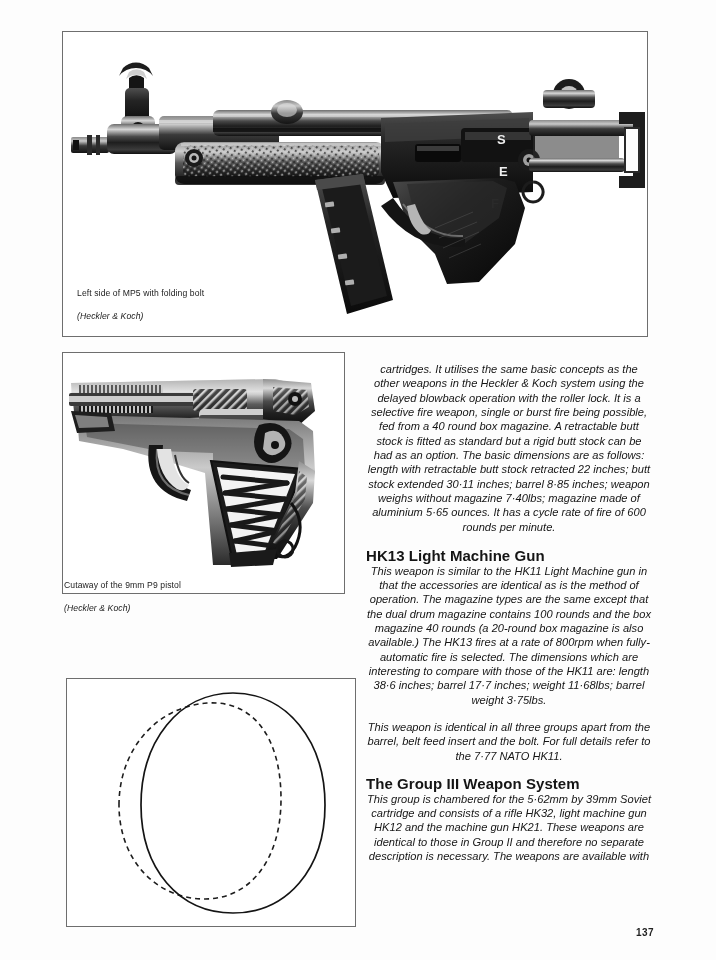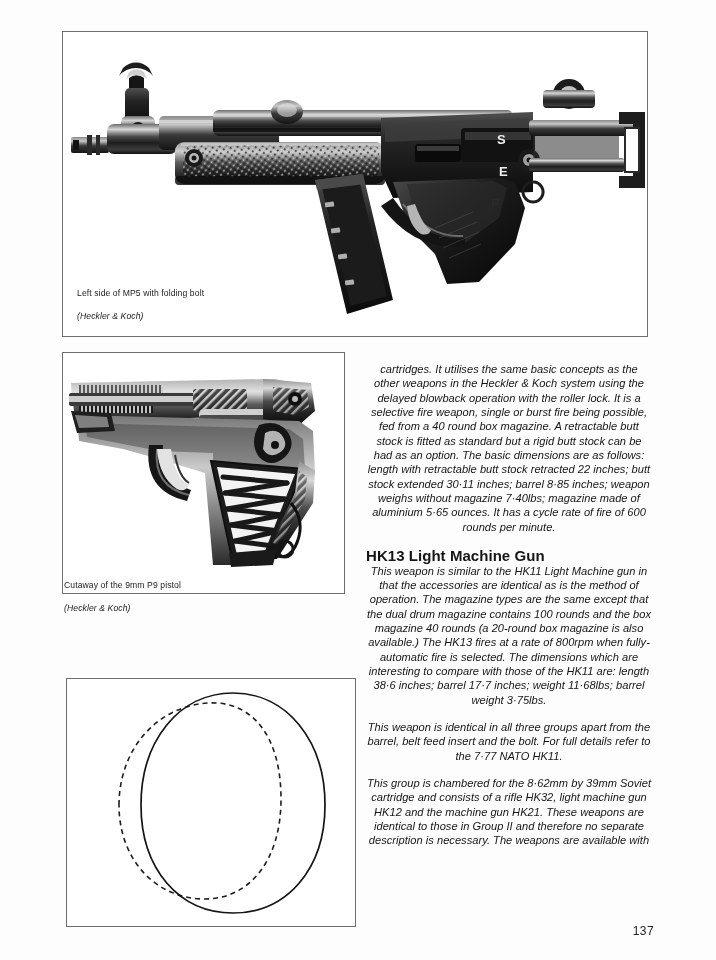--- a/index.html
+++ b/index.html
@@ -52,21 +52,21 @@
   #col-text h3{
     margin:0 0 0 0;font-size:15px;line-height:15.5px;
     font-weight:bold;letter-spacing:.05px;
   }
   .sec{margin-bottom:13px;}
   .sec p{margin:0;}
 
   
   #folio{
     position:absolute;right:62px;bottom:22px;
-    font-size:12px;font-weight:normal;color:#222;letter-spacing:.4px;
+    font-size:10px;font-weight:bold;color:#222;letter-spacing:.4px;
   }
 
   
   .gun-svg{position:absolute;left:0;top:0;}
 </style>
 </head>
 <body>
 
 <div class="page">
 
@@ -330,19 +330,20 @@
     <div class="sec">
       <h3>HK13 Light Machine Gun</h3>
       <p>This weapon is similar to the HK11 Light Machine gun in that the accessories are identical as is the method of operation. The magazine types are the same except that the dual drum magazine contains 100 rounds and the box magazine 40 rounds (a 20-round box magazine is also available.) The HK13 fires at a rate of 800rpm when fully-automatic fire is selected. The dimensions which are interesting to compare with those of the HK11 are: length 38·6 inches; barrel 17·7 inches; weight 11·68lbs; barrel weight 3·75lbs.</p>
     </div>
 
     <div class="sec">
       <p>This weapon is identical in all three groups apart from the barrel, belt feed insert and the bolt. For full details refer to the 7·77 NATO HK11.</p>
     </div>
 
     <div class="sec">
-      <p>This group is chambered for the 8·62mm by 39mm Soviet cartridge and consists of a rifle HK32, light machine gun HK12 and the machine gun HK21. These weapons are identical to those in Group II and therefore no separate description is necessary. The weapons are available with</p>
+      <h3>The Group III Weapon System</h3>
+      <p>This group is chambered for the 5·62mm by 39mm Soviet cartridge and consists of a rifle HK32, light machine gun HK12 and the machine gun HK21. These weapons are identical to those in Group II and therefore no separate description is necessary. The weapons are available with</p>
     </div>
   </div>
 
   <div id="folio">137</div>
 
 </div>
 
 </body></html>

